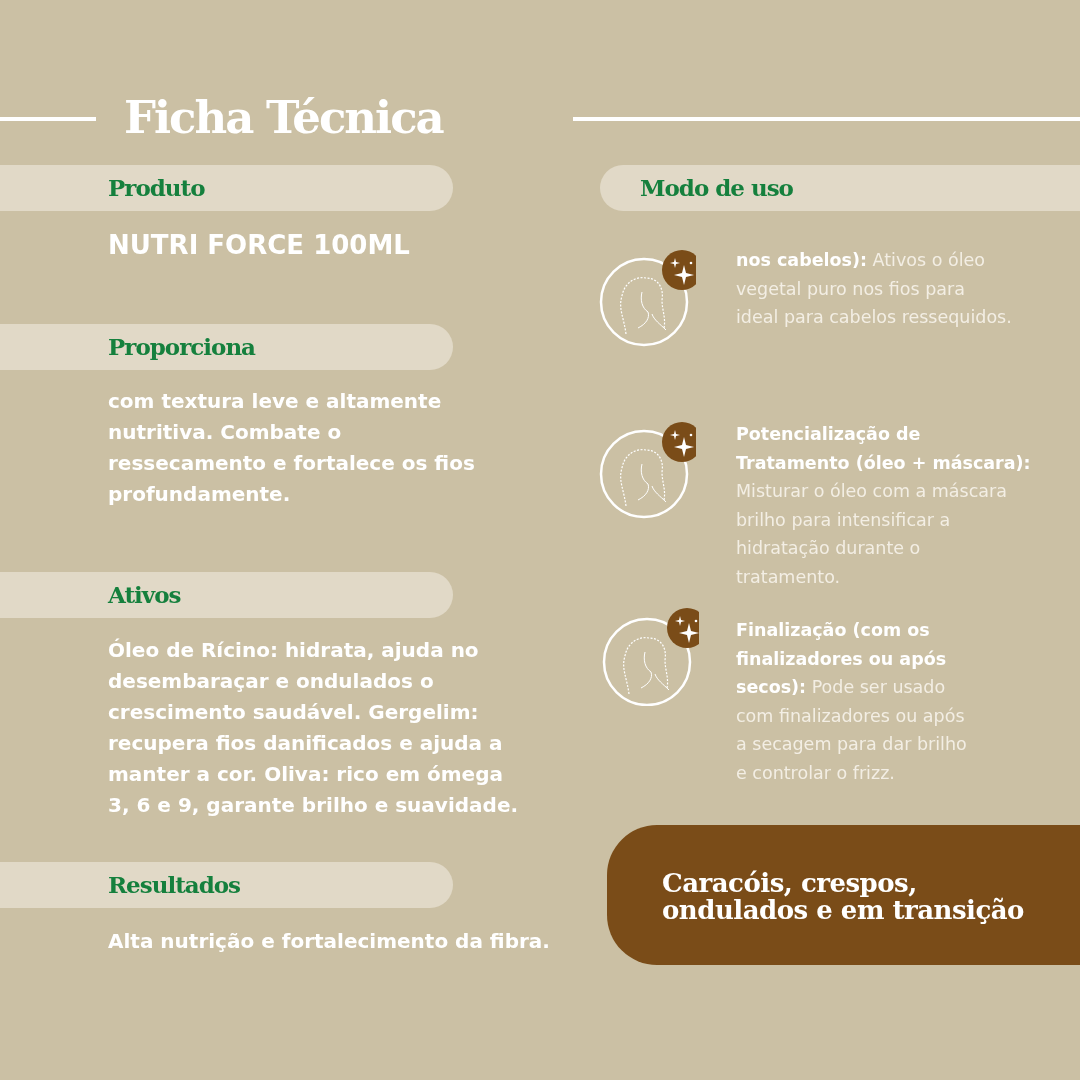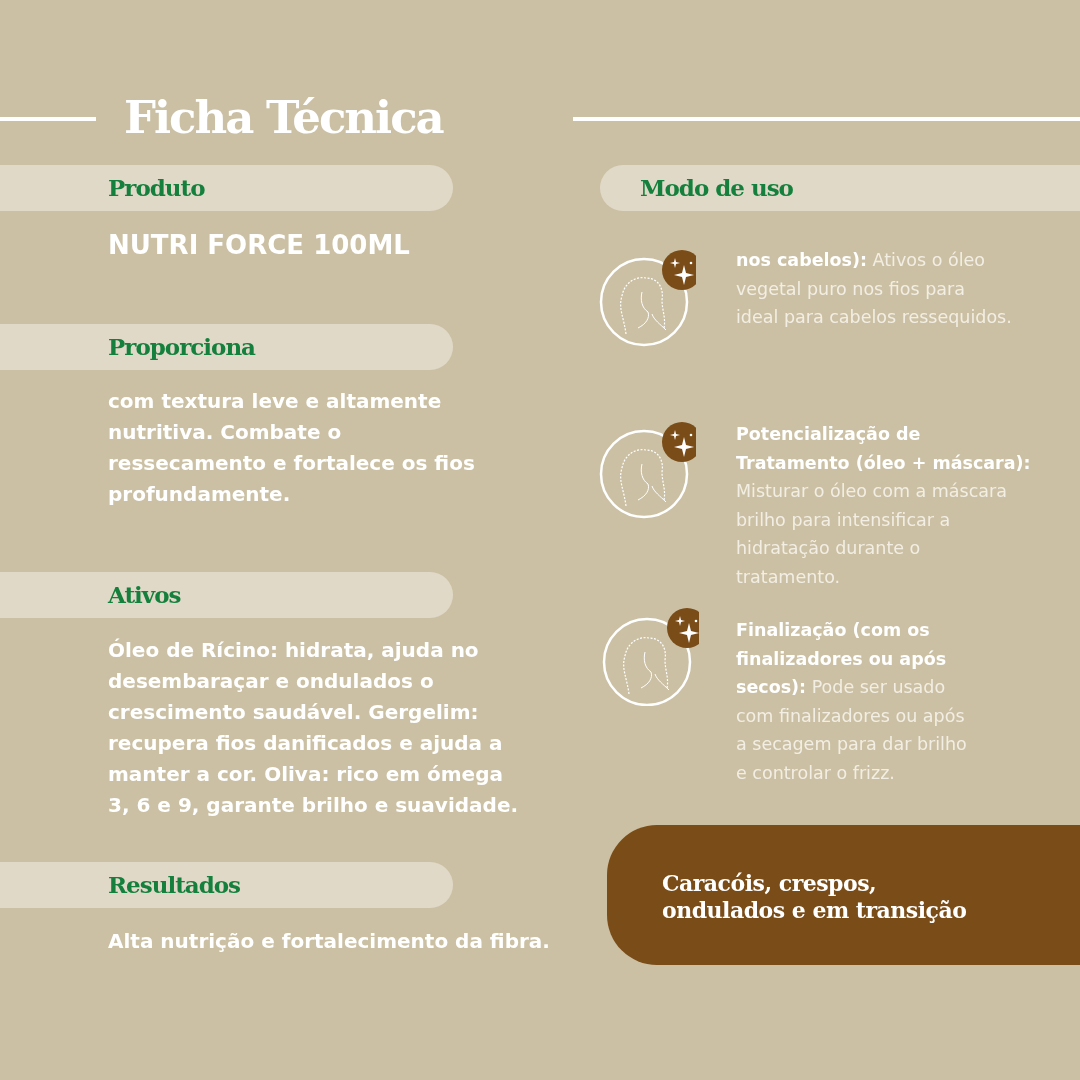--- a/index.html
+++ b/index.html
@@ -11,21 +11,21 @@
   .pill { background:#e1d9c7; height:46px; }
   .pill-left { left:0; border-radius:0 23px 23px 0; }
   .pill-right { left:600px; width:480px; border-radius:23px 0 0 23px; }
   .pill-label { font-size:23px; line-height:46px; color:#15803d; }
   .body-text { font-size:20px; font-weight:bold; line-height:31px; }
   .prod { font-size:26px; font-weight:bold; line-height:33px; }
   .use-text { font-size:17.5px; line-height:28.5px; color:#f3eee4; }
   .use-text b { font-weight:bold; color:#ffffff; }
   .icon-wrap { width:100px; height:100px; }
   .brown-card { left:607px; top:825px; width:473px; height:140px; background:#7a4c18; border-radius:50px 0 0 50px; }
-  .card-text { left:662px; top:870px; font-size:22px; line-height:27px; letter-spacing:-0.5px; }
+  .card-text { left:662px; top:870px; font-size:26px; line-height:27px; letter-spacing:-0.5px; }
 </style>
 </head>
 <body>
 
 <div class="abs rule" style="left:0;top:117px;width:96px;"></div>
 <div class="abs serif title">Ficha Técnica</div>
 <div class="abs rule" style="left:573px;top:117px;width:507px;"></div>
 
 <div class="abs pill pill-left" style="top:165px;width:453px;">
   <span class="abs serif pill-label" style="left:108px;">Produto</span>

